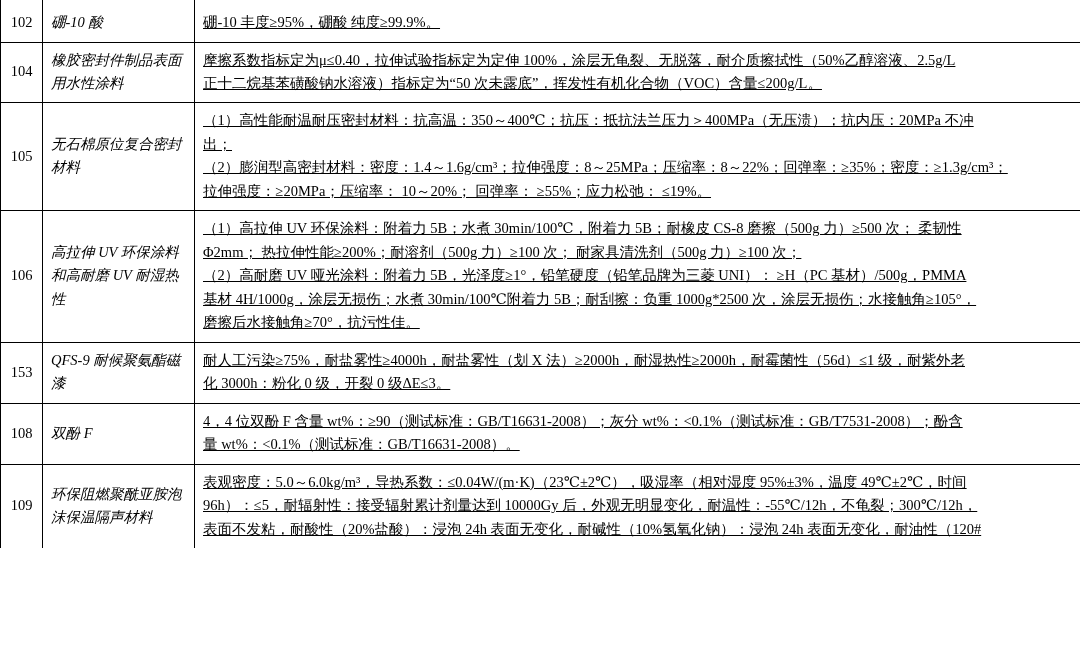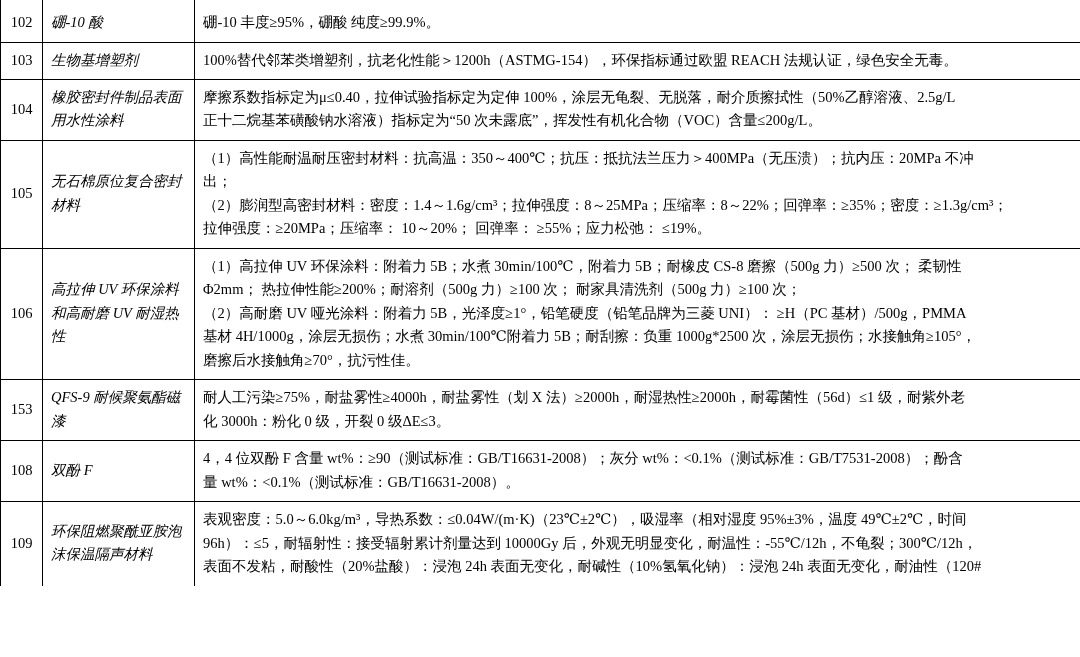--- a/index.html
+++ b/index.html
@@ -59,20 +59,21 @@
   tr.row-clip-top td {
     border-top: none;
     padding-top: 10px;
     height: 42px;
   }
   tr.row-clip-bottom td {
     border-bottom: none;
   }
   .desc-line {
     display: block;
+    text-decoration: underline;
   }
   .name-text {
     display: block;
   }
 </style>
 </head>
 <body>
 
 <div class="page">
   <table class="spec-table">
@@ -81,29 +82,20 @@
       <tr class="row-clip-top">
         <td class="col-num">102</td>
         <td class="col-name">
           <span class="name-text">硼-10 酸</span>
         </td>
         <td class="col-desc">
           <span class="desc-line">硼-10 丰度≥95%，硼酸 纯度≥99.9%。</span>
         </td>
       </tr>
 
-      <tr>
-        <td class="col-num">103</td>
-        <td class="col-name">
-          <span class="name-text">生物基增塑剂</span>
-        </td>
-        <td class="col-desc">
-          <span class="desc-line">100%替代邻苯类增塑剂，抗老化性能＞1200h（ASTMG-154），环保指标通过欧盟 REACH 法规认证，绿色安全无毒。</span>
-        </td>
-      </tr>
 
       <tr>
         <td class="col-num">104</td>
         <td class="col-name">
           <span class="name-text">橡胶密封件制品表面用水性涂料</span>
         </td>
         <td class="col-desc">
           <span class="desc-line">摩擦系数指标定为μ≤0.40，拉伸试验指标定为定伸 100%，涂层无龟裂、无脱落，耐介质擦拭性（50%乙醇溶液、2.5g/L</span>
           <span class="desc-line">正十二烷基苯磺酸钠水溶液）指标定为“50 次未露底”，挥发性有机化合物（VOC）含量≤200g/L。</span>
         </td>

